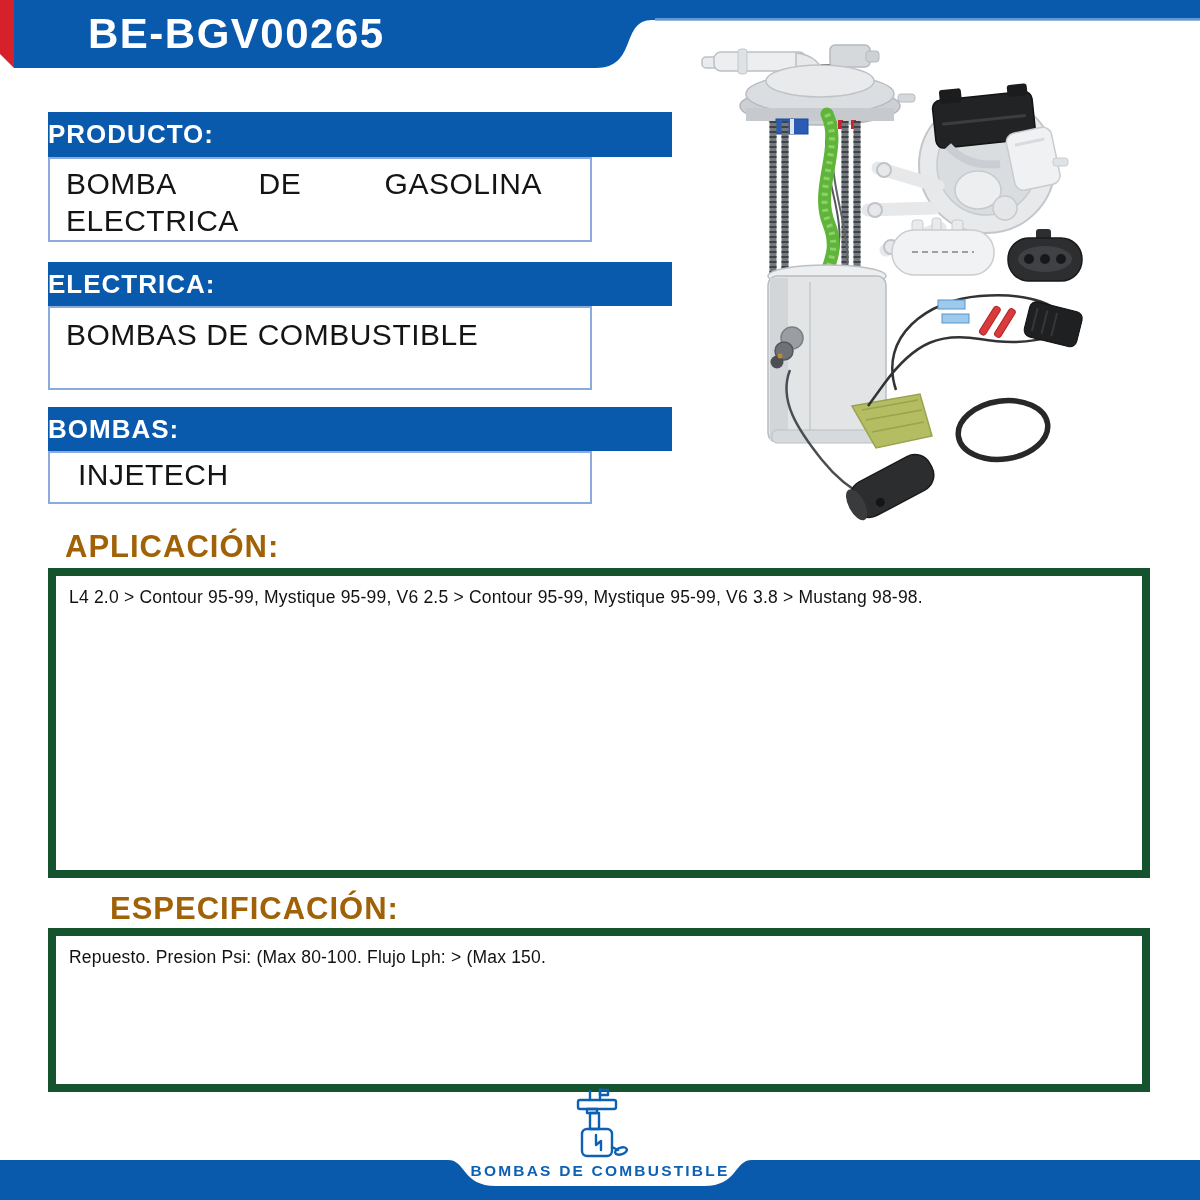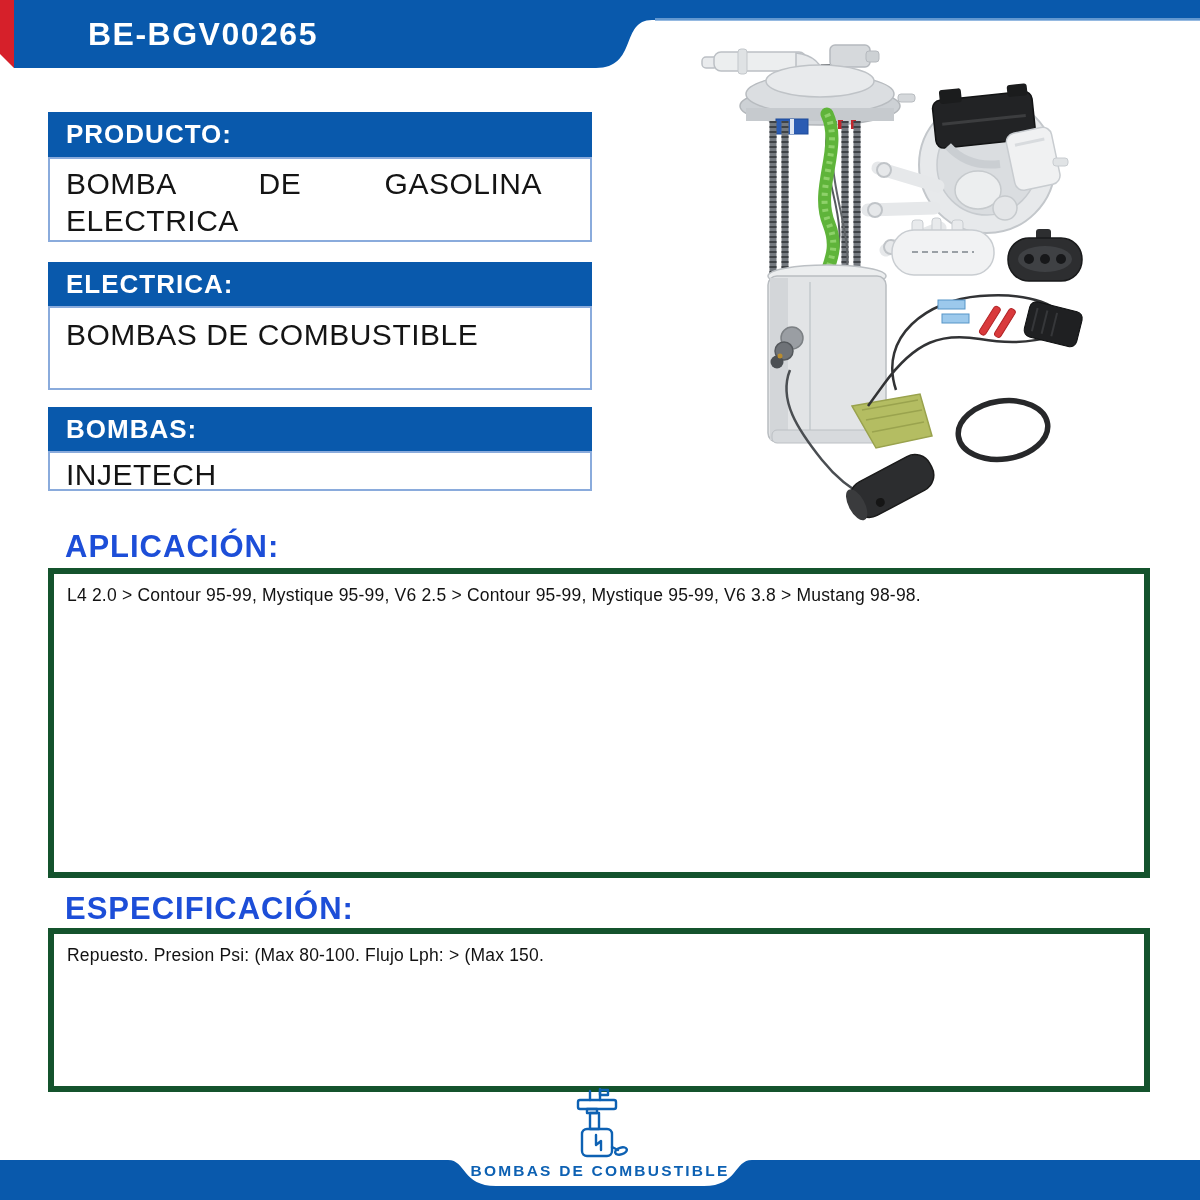--- a/index.html
+++ b/index.html
@@ -3,52 +3,52 @@
 <meta charset="utf-8">
 <style>
   * { margin: 0; padding: 0; box-sizing: border-box; }
   html, body { width: 1200px; height: 1200px; background: #ffffff; overflow: hidden; }
   body { position: relative; font-family: "Liberation Sans", sans-serif; }
 
   
   .header-svg { position: absolute; top: 0; left: 0; width: 1200px; height: 70px; }
   .part-number {
     position: absolute; left: 88px; top: 9px; height: 50px; line-height: 50px;
-    font-size: 32px; font-weight: 800; color: #ffffff; letter-spacing: 1.5px;
+    font-size: 42px; font-weight: 800; color: #ffffff; letter-spacing: 1.5px;
   }
 
   
   .label-bar {
-    position: absolute; left: 48px; width: 544px; height: 45px;
+    position: absolute; left: 48px; width: 624px; height: 45px;
     background: #0959ac; color: #ffffff; display: flex; align-items: center;
-    padding-left: 18px; font-size: 26px; font-weight: 800; letter-spacing: 1px;
+    font-size: 26px; font-weight: 800; letter-spacing: 1px;
   }
   .value-box {
     position: absolute; left: 48px; width: 544px; background: #ffffff;
     border: 2px solid #8aabdc; color: #141414; font-size: 30px;
     letter-spacing: 0.5px; line-height: 37px;
   }
   #bar-producto  { top: 112px; }
   #box-producto  { top: 157px; height: 85px; padding: 6px 48px 16px 16px;
                    text-align: justify; text-justify: inter-word; }
   #bar-categoria { top: 262px; height: 44px; }
   #box-categoria { top: 306px; height: 84px; padding: 8px 16px; }
   #bar-marca     { top: 407px; height: 44px; }
-  #box-marca     { top: 451px; height: 40px; padding: 3px 16px; }
+  #box-marca     { top: 451px; height: 53px; padding: 3px 28px; }
 
   
   .section-heading {
-    position: absolute; left: 65px; color: #1d4ed8;
+    position: absolute; left: 65px; color: #a16207;
     font-size: 31px; font-weight: 800; letter-spacing: 1px;
   }
   #heading-aplicacion    { top: 529px; }
-  #heading-especificacion{ top: 891px; }
+  #heading-especificacion{ top: 891px; margin-left: 45px; }
   .big-box {
     position: absolute; left: 48px; width: 1102px; background: #ffffff;
-    border: 6px solid #14532d; color: #121212; font-size: 17.5px;
+    border: 8px solid #14532d; color: #121212; font-size: 17.5px;
     padding: 9px 13px; line-height: 24px; letter-spacing: 0.2px;
   }
   #box-aplicacion     { top: 568px; height: 310px; }
   #box-especificacion { top: 928px; height: 164px; }
 
   
   .product-photo { position: absolute; left: 680px; top: 38px; width: 440px; height: 485px; }
 
   
   .footer-band { position: absolute; left: 0; top: 1160px; width: 1200px; height: 40px; background: #0959ac; }

